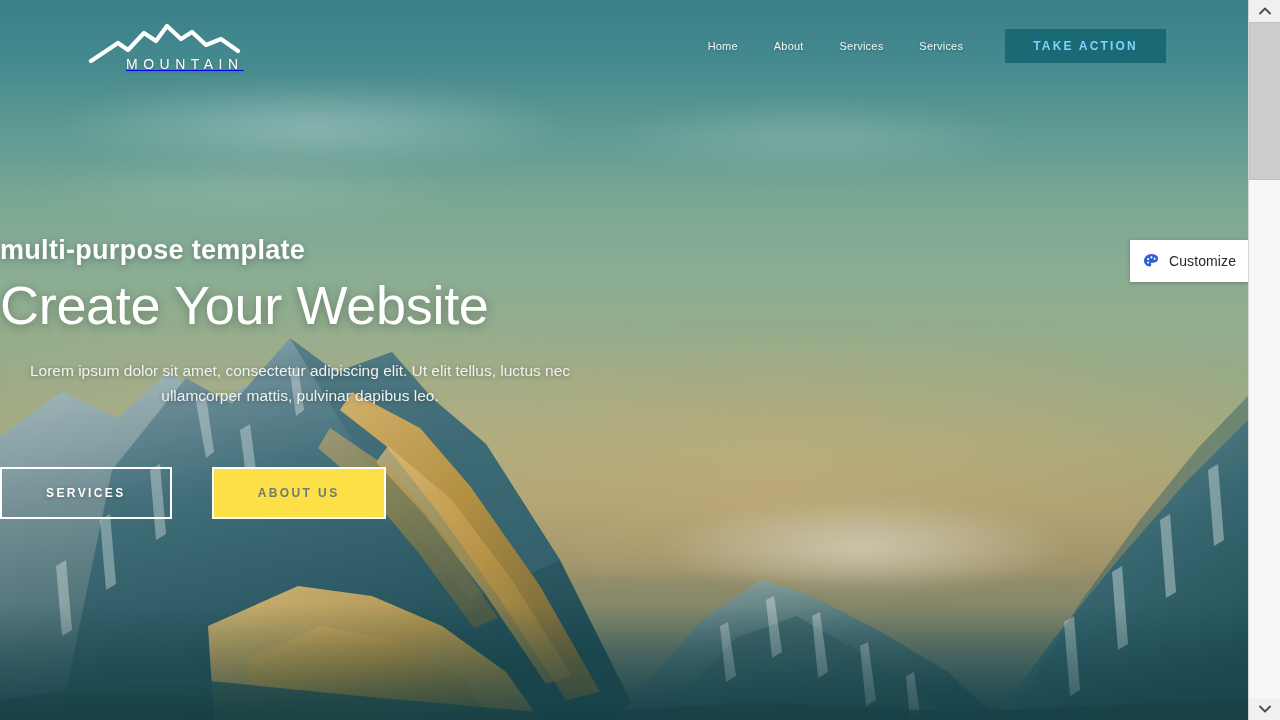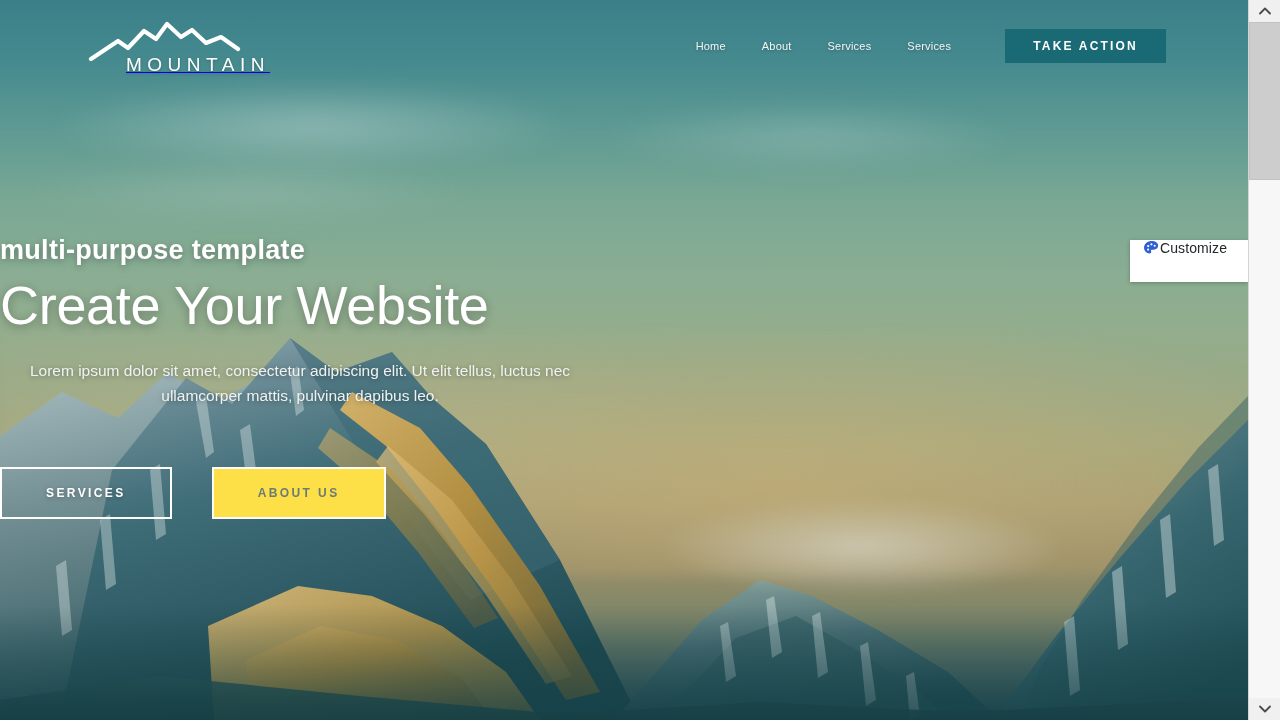--- a/index.html
+++ b/index.html
@@ -88,21 +88,21 @@
   .site-header {
     position:absolute; left:0; top:0; width:1248px; height:92px;
     display:flex; align-items:center;
     padding:0 82px 0 88px;
     z-index:30;
   }
   .brand { display:flex; flex-direction:column; justify-content:center; }
   .brand-mark { width:165px; height:42px; display:block; margin-bottom:-6px; }
   .brand-name {
     color:#ffffff;
-    font-size:19px;
+    font-size:14px;
     letter-spacing:5.5px;
     font-weight:400;
     line-height:1;
     padding-left:38px;
     text-shadow:0 1px 3px rgba(0,0,0,.22);
   }
 
   .main-nav {
     margin-left:auto;
     display:flex; align-items:center; gap:0;
@@ -110,23 +110,23 @@
   .nav-link {
     color:#f2f6f5;
     font-size:11px;
     text-decoration:none;
     padding:8px 18px;
     letter-spacing:.2px;
     text-shadow:0 1px 3px rgba(0,0,0,.26);
     cursor:pointer;
   }
   .cta-header {
-    margin-left:36px;
+    margin-left:24px;
     background:#1a6a76;
-    color:#ffffff;
+    color:#7dd3fc;
     font-size:12px;
     font-weight:700;
     letter-spacing:2.2px;
     padding:10px 28px;
     border:none;
     cursor:pointer;
     font-family:inherit;
   }
 
   
@@ -187,21 +187,21 @@
     border:2px solid #fbfbf9;
     color:#6b7b76;
   }
 
   
   .customize-panel {
     position:absolute;
     right:0; top:240px;
     width:118px; height:42px;
     background:#ffffff;
-    display:flex; gap:0;
+    display:flex; align-items:center; gap:9px;
     padding:0 13px;
     box-shadow:0 1px 4px rgba(0,0,0,.26);
     z-index:40;
     cursor:pointer;
   }
   .palette-icon { width:17px; height:17px; flex:0 0 17px; display:block; }
   .customize-label {
     color:#23282d;
     font-size:14px;
     letter-spacing:.1px;

